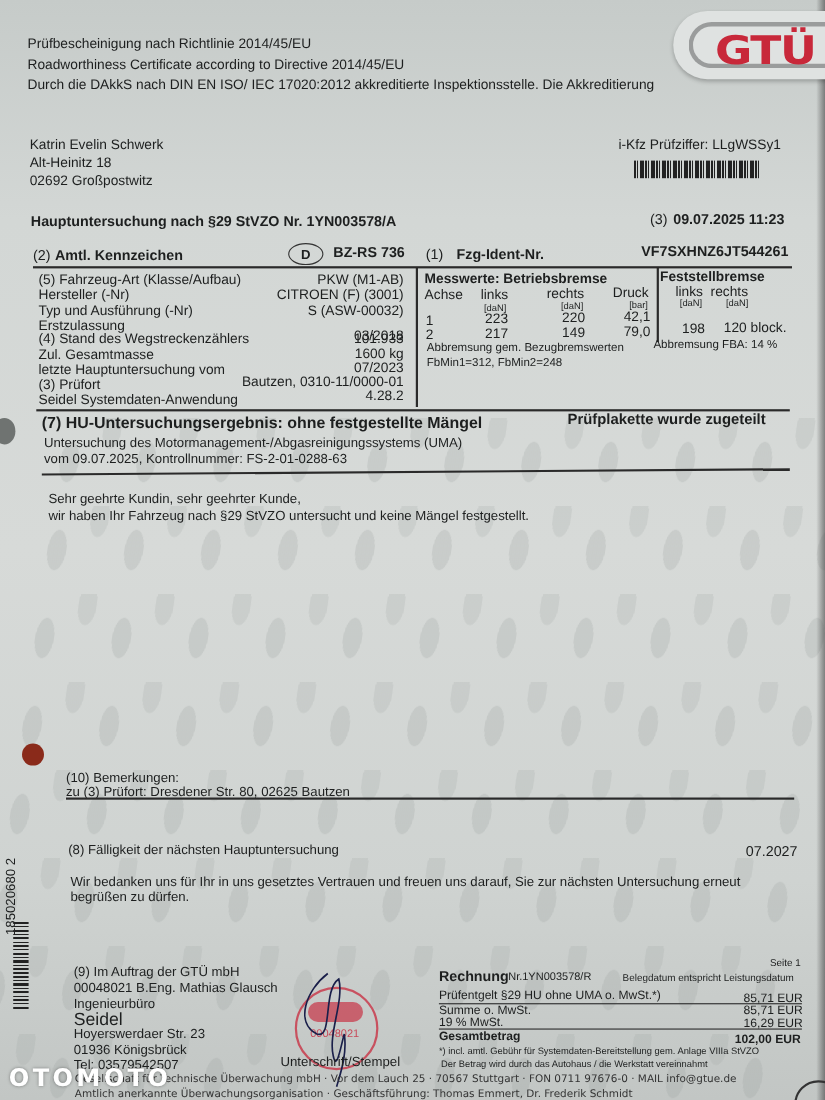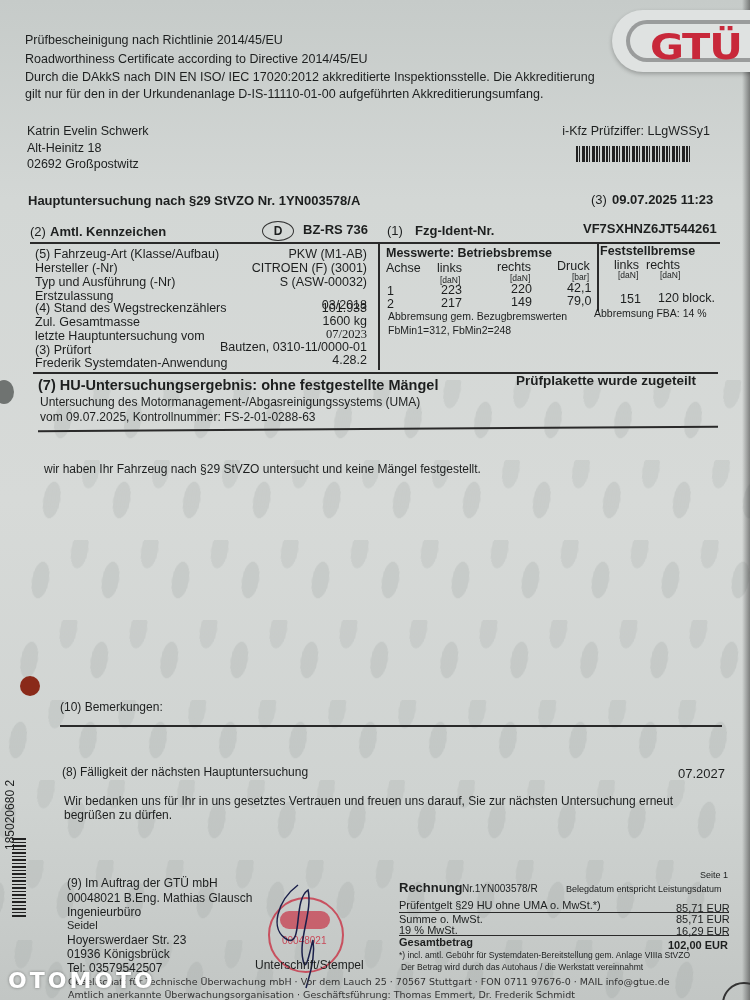--- a/index.html
+++ b/index.html
@@ -103,21 +103,20 @@
 <body>
 
 <div class="paper">
   <div class="watermark"></div>
   <div class="edge-dark"></div>
   <div class="hole"></div>
 
   <div class="t hdr" style="top:31px;">Prüfbescheinigung nach Richtlinie 2014/45/EU</div>
   <div class="t hdr" style="top:50px;">Roadworthiness Certificate according to Directive 2014/45/EU</div>
   <div class="t hdr" style="top:68px;">Durch die DAkkS nach DIN EN ISO/ IEC 17020:2012 akkreditierte Inspektionsstelle. Die Akkreditierung</div>
-  <div class="t hdr" style="top:85px;">gilt nur für den in der Urkundenanlage D-IS-11110-01-00 aufgeführten Akkreditierungsumfang.</div>
 
   <div class="logo-wrap">
     <div class="logo-inner">
       <span class="logo-text">GTÜ</span>
     </div>
   </div>
 
   <div class="t fs" style="left:27px; top:124px;">Katrin Evelin Schwerk</div>
   <div class="t fs" style="left:27px; top:141px;">Alt-Heinitz 18</div>
   <div class="t fs" style="left:27px; top:157px;">02692 Großpostwitz</div>
@@ -149,24 +148,24 @@
     <div class="t val-col" style="top:262px;">CITROEN (F) (3001)</div>
     <div class="t lbl-col" style="top:276px;">Typ und Ausführung (-Nr)</div>
     <div class="t val-col" style="top:276px;">S (ASW-00032)</div>
     <div class="t lbl-col" style="top:290px;">Erstzulassung</div>
     <div class="t val-col" style="top:289px;margin-top:10px;">03/2018</div>
     <div class="t lbl-col" style="top:302px;">(4) Stand des Wegstreckenzählers</div>
     <div class="t val-col" style="top:302px;">101.933</div>
     <div class="t lbl-col" style="top:316px;">Zul. Gesamtmasse</div>
     <div class="t val-col" style="top:315px;">1600 kg</div>
     <div class="t lbl-col" style="top:330px;">letzte Hauptuntersuchung vom</div>
-    <div class="t val-col" style="top:328px;font-family:Liberation Serif, serif;">07/2023</div>
+    <div class="t val-col" style="top:328px;">07/2023</div>
     <div class="t lbl-col" style="top:344px;">(3) Prüfort</div>
     <div class="t val-col" style="top:341px;">Bautzen, 0310-11/0000-01</div>
-    <div class="t lbl-col" style="top:357px;">Frederik Systemdaten-Anwendung</div>
+    <div class="t lbl-col" style="top:357px;">Seidel Systemdaten-Anwendung</div>
     <div class="t val-col" style="top:354px;">4.28.2</div>
   </div>
 
   <div>
     <div class="t b fs" style="left:386px; top:246px;">Messwerte: Betriebsbremse</div>
     <div class="t b fs" style="left:600px; top:244px;">Feststellbremse</div>
 
     <div class="t fs" style="left:386px; top:261px;text-align:center;">Achse</div>
     <div class="t fs" style="left:437px; top:261px;">links</div>
     <div class="t small" style="left:440px; top:275px;">[daN]</div>
@@ -183,56 +182,58 @@
     <div class="t fs" style="left:387px; top:284px;">1</div>
     <div class="t fs" style="left:441px; top:283px;">223</div>
     <div class="t fs" style="left:511px; top:282px;">220</div>
     <div class="t fs" style="left:567px; top:281px;">42,1</div>
 
     <div class="t fs" style="left:387px; top:297px;">2</div>
     <div class="t fs" style="left:441px; top:296px;">217</div>
     <div class="t fs" style="left:511px; top:295px;">149</div>
     <div class="t fs" style="left:567px; top:294px;">79,0</div>
 
-    <div class="t fs" style="left:620px; top:292px;">151</div>
+    <div class="t fs" style="left:620px; top:292px;">198</div>
     <div class="t fs" style="left:658px; top:291px;">120 block.</div>
 
     <div class="t" style="left:388px; top:310px; font-size:10.5px;">Abbremsung gem. Bezugbremswerten</div>
     <div class="t" style="left:388px; top:324px; font-size:10.5px;">FbMin1=312, FbMin2=248</div>
     <div class="t" style="left:594px; top:307px; font-size:10.5px;">Abbremsung FBA: 14 %</div>
   </div>
 
   <div class="rule" style="left:33px; top:372px; width:685px;"></div>
 
   <div class="t b" style="left:38px; top:377px; font-size:14.5px;">(7) HU-Untersuchungsergebnis: ohne festgestellte Mängel</div>
   <div class="t b" style="left:516px; top:373px; font-size:13.5px;">Prüfplakette wurde zugeteilt</div>
   <div class="t" style="left:40px; top:395px; font-size:12px;">Untersuchung des Motormanagement-/Abgasreinigungssystems (UMA)</div>
   <div class="t" style="left:40px; top:410px; font-size:12px;">vom 09.07.2025, Kontrollnummer: FS-2-01-0288-63</div>
   <div class="rule" style="left:38px; top:428px; width:680px; transform:rotate(-0.4deg);"></div>
 
+  <div class="t" style="left:44px; top:446px; font-size:12px;">Sehr geehrte Kundin, sehr geehrter Kunde,</div>
   <div class="t" style="left:44px; top:462px; font-size:12px;">wir haben Ihr Fahrzeug nach §29 StVZO untersucht und keine Mängel festgestellt.</div>
 
   <div class="red-dot"></div>
   <div class="t" style="left:60px; top:700px; font-size:12px;">(10) Bemerkungen:</div>
+  <div class="t" style="left:60px; top:713px; font-size:12px;">zu (3) Prüfort: Dresdener Str. 80, 02625 Bautzen</div>
   <div class="rule" style="left:60px; top:725px; width:662px;"></div>
 
   <div class="t" style="left:62px; top:765px; font-size:12px;">(8) Fälligkeit der nächsten Hauptuntersuchung</div>
   <div class="t" style="left:678px; top:766px; font-size:13px;">07.2027</div>
 
   <div class="t" style="left:64px; top:794px; font-size:12px;">Wir bedanken uns für Ihr in uns gesetztes Vertrauen und freuen uns darauf, Sie zur nächsten Untersuchung erneut</div>
   <div class="t" style="left:64px; top:808px; font-size:12px;">begrüßen zu dürfen.</div>
 
   <div class="vertical-num">185020680 2</div>
   <div class="side-barcode"></div>
 
   <div>
     <div class="t" style="left:67px; top:876px; font-size:12px;">(9) Im Auftrag der GTÜ mbH</div>
     <div class="t" style="left:67px; top:891px; font-size:12px;">00048021 B.Eng. Mathias Glausch</div>
     <div class="t" style="left:67px; top:905px; font-size:12px;">Ingenieurbüro</div>
-    <div class="t" style="left:67px; top:919px; font-size:11px;">Seidel</div>
+    <div class="t" style="left:67px; top:919px; font-size:16px;">Seidel</div>
     <div class="t" style="left:67px; top:933px; font-size:12px;">Hoyerswerdaer Str. 23</div>
     <div class="t" style="left:67px; top:947px; font-size:12px;">01936 Königsbrück</div>
     <div class="t" style="left:67px; top:961px; font-size:12px;">Tel: 03579542507</div>
   </div>
 
   <div class="stamp">
     <div class="stamp-logo"></div>
     <div class="stamp-num">00048021</div>
   </div>
   <svg class="sig" viewBox="0 0 80 110">

